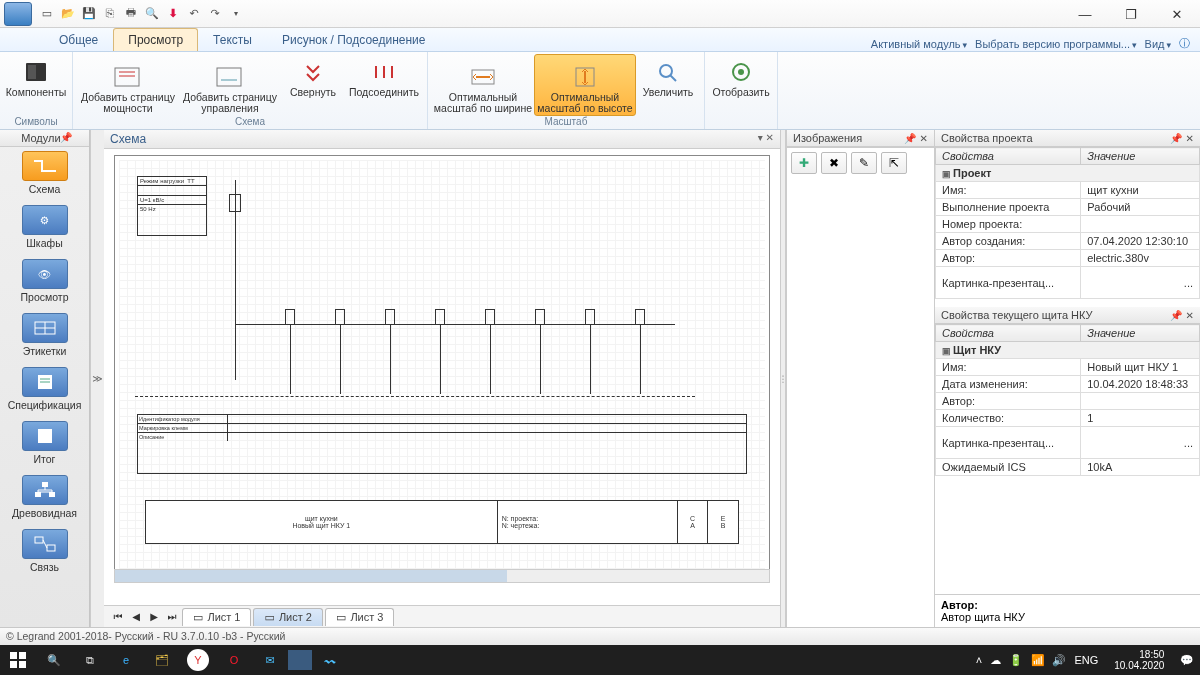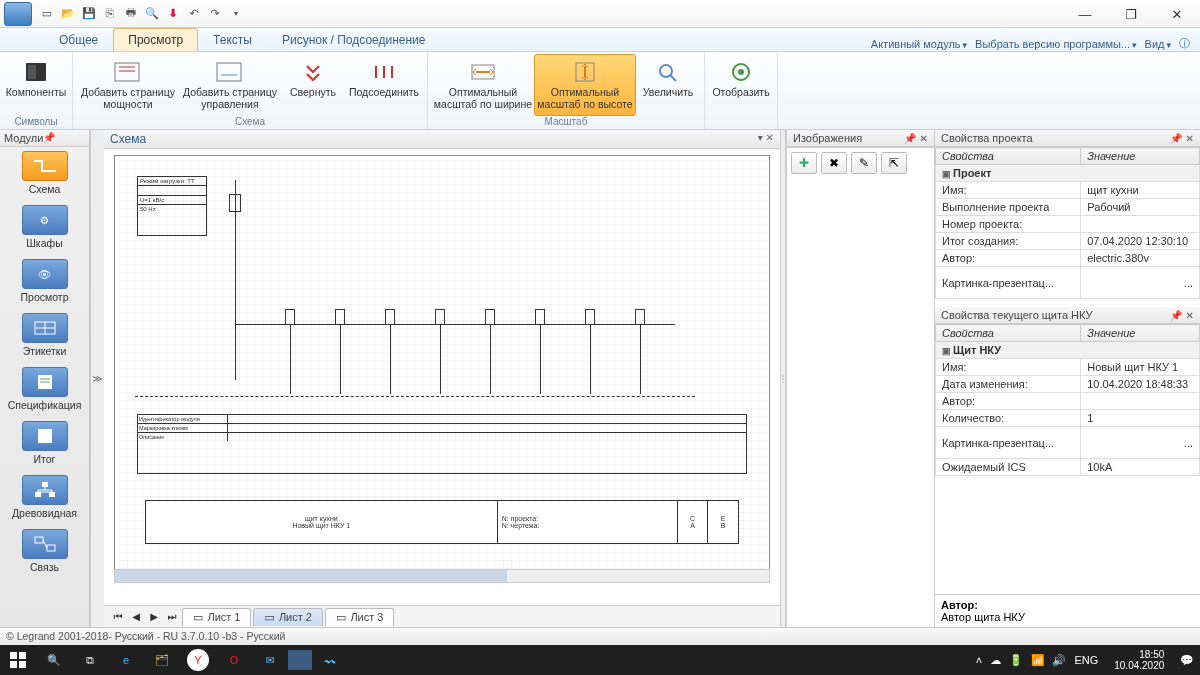--- a/index.html
+++ b/index.html
@@ -20,29 +20,29 @@
 .ribbon-right { margin-left: auto; display: flex; gap: 8px; padding-right: 10px; font-size: 11px; color: #3a5f8a; align-items: center; }
 .ribbon-right .drop::after { content: "▾"; font-size: 9px; margin-left: 2px; }
 
 
 .ribbon { height: 78px; background: linear-gradient(#fdfdfd,#f1f5fa); border-bottom: 1px solid #c0d0e0; display: flex; }
 .ribbon-group { border-right: 1px solid #d6e2ef; display: flex; flex-direction: column; padding: 2px 4px 0; }
 .ribbon-group-buttons { display: flex; flex: 1; }
 .ribbon-group-label { text-align: center; font-size: 10px; color: #6a7f95; padding-bottom: 2px; }
 .rbtn { width: 78px; display: flex; flex-direction: column; align-items: center; justify-content: flex-start; padding-top: 4px; font-size: 10.5px; color: #333; text-align: center; border: 1px solid transparent; border-radius: 3px; cursor: pointer; }
 .rbtn.small { width: 64px; }
-.rbtn.wide { width: 102px; }
+.rbtn.wide { width: 102px; justify-content: flex-end; }
 .rbtn.active { background: linear-gradient(#ffd877,#ffb43e); border-color: #d99a28; }
 .rbtn .ico { width: 32px; height: 26px; margin-bottom: 2px; display:flex; align-items:center; justify-content:center; }
 .rbtn .lbl { line-height: 1.1; }
 
 
 .workarea { display: flex; height: calc(675px - 28px - 24px - 78px - 18px - 30px); }
 .sidebar { width: 90px; background: linear-gradient(#f0f0f0,#e6e6e6); border-right: 1px solid #c5c5c5; display: flex; flex-direction: column; }
-.sidebar-header { font-size: 11px; color: #444; padding: 2px 4px; background: linear-gradient(#f8f8f8,#e8e8e8); border-bottom: 1px solid #ccc; display:flex; justify-content:flex-start;}
+.sidebar-header { font-size: 11px; color: #444; padding: 2px 16px; background: linear-gradient(#f8f8f8,#e8e8e8); border-bottom: 1px solid #ccc; display:flex; justify-content:flex-end;}
 .sidebar-item { display: flex; flex-direction: column; align-items: center; padding: 4px 2px 6px; font-size: 10.5px; color: #333; cursor: pointer; }
 .sidebar-item .sico { width: 46px; height: 30px; border-radius: 3px; margin-bottom: 2px; display:flex; align-items:center; justify-content:center; border:1px solid #4a74a8; background: linear-gradient(#7aa9dd,#4b7cc0); }
 .sidebar-item.active .sico { background: linear-gradient(#ffc45a,#f79c1f); border-color:#d07f12; }
 .sidebar-expander { width: 14px; background: #eee; border-left: 1px solid #ccc; display:flex; align-items:center; justify-content:center; font-size:10px; color:#666; }
 
 .center { flex: 1; display: flex; flex-direction: column; background: #fff; position:relative; }
 .center-title { font-size: 12px; color: #3a5f8a; padding: 2px 6px; background: linear-gradient(#f8f8f8,#e8e8e8); border-bottom:1px solid #ccc; display:flex; justify-content:space-between;}
 .canvas-wrap { flex: 1; overflow: hidden; position: relative; background: #fff; }
 .canvas { position:absolute; left:10px; top:6px; right:10px; bottom:24px; border:1px solid #888; background:#fff; }
 .canvas .grid { position:absolute; inset:4px; background: repeating-linear-gradient(#f3f3f3 0 1px, transparent 1px 8px), repeating-linear-gradient(90deg,#f3f3f3 0 1px, transparent 1px 8px); }
@@ -460,21 +460,21 @@
               </tr>
           <tr>
                 <td class="key">Выполнение проекта</td>
                 <td class="val">Рабочий</td>
               </tr>
           <tr>
                 <td class="key">Номер проекта:</td>
                 <td class="val"></td>
               </tr>
           <tr>
-                <td class="key">Итог создания:</td>
+                <td class="key">Автор создания:</td>
                 <td class="val">07.04.2020 12:30:10</td>
               </tr>
           <tr>
                 <td class="key">Автор:</td>
                 <td class="val">electric.380v</td>
               </tr>
           <tr>
                 <td class="key" style="height:32px;">Картинка-презентац...</td>
                 <td class="val" style="text-align:right;">...</td>
               </tr>

